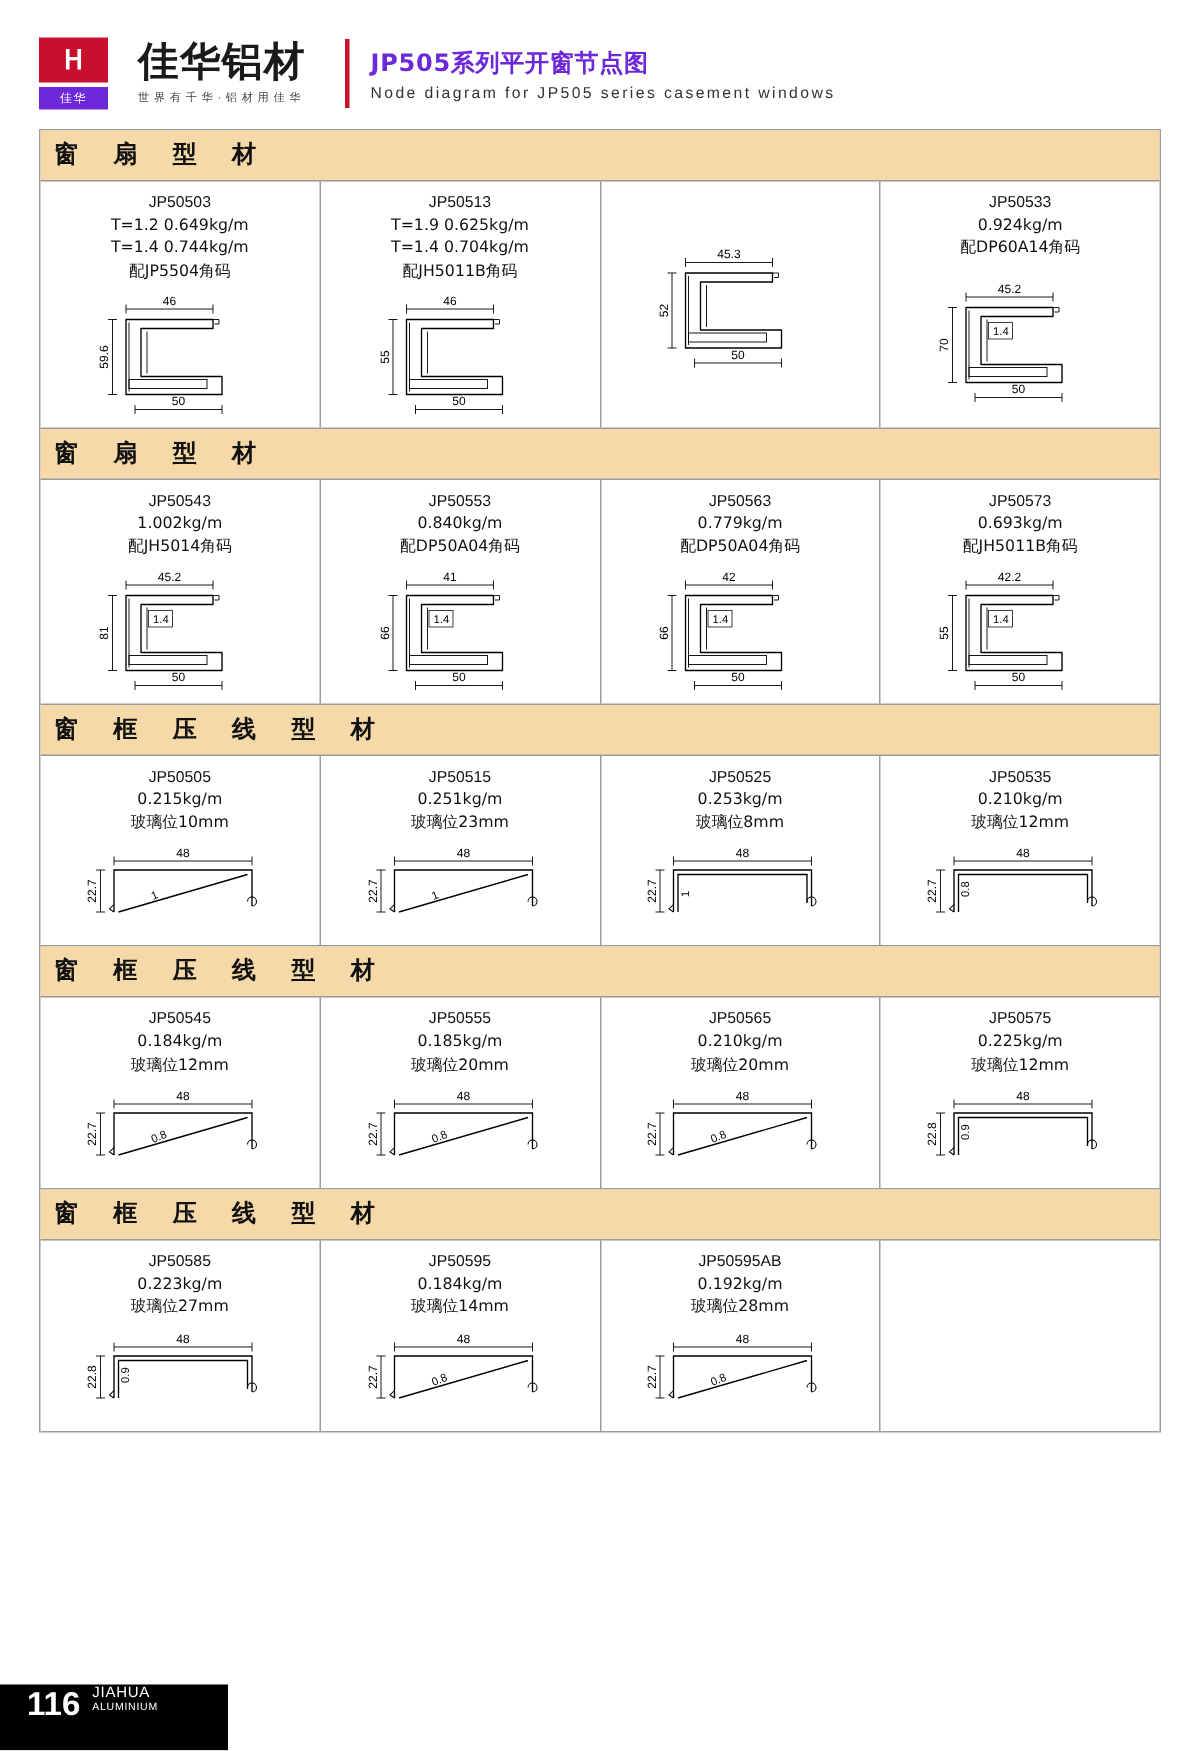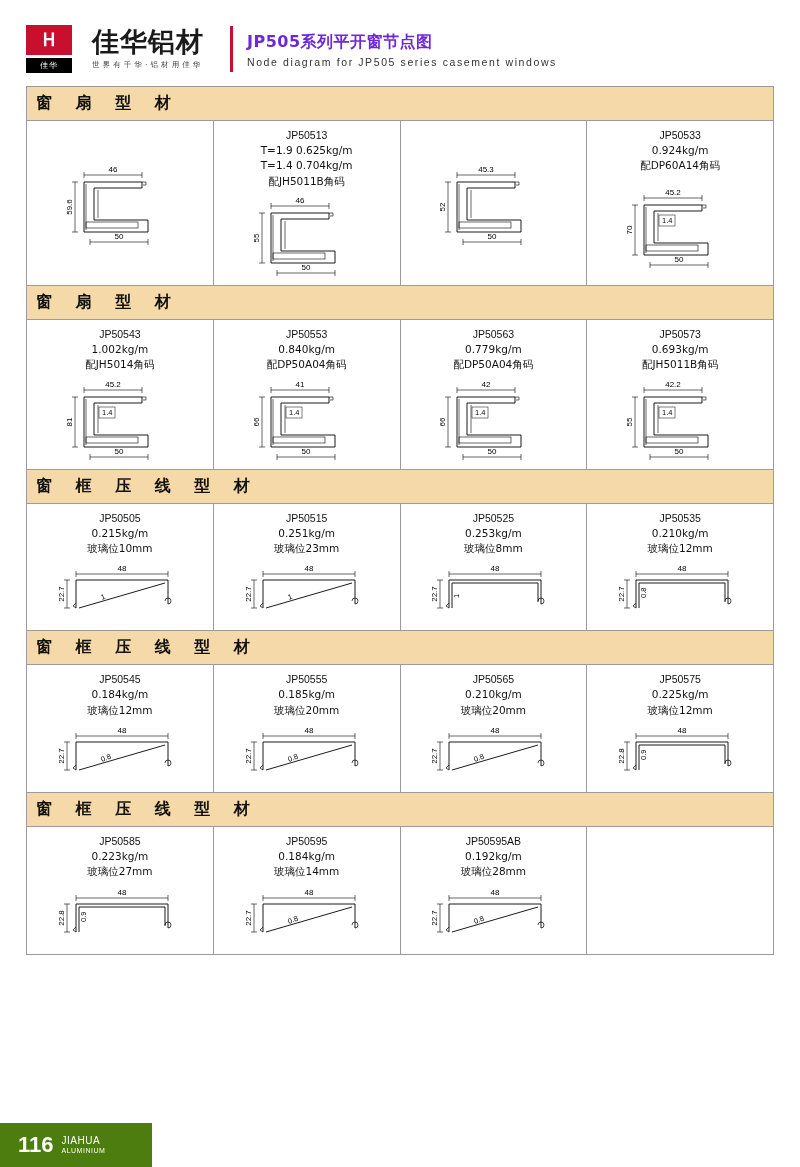--- a/index.html
+++ b/index.html
@@ -38,21 +38,21 @@
     position: absolute; top: 0; left: 0;
     width: 46px; height: 30px;
     background: #c8102e;
     display: flex; align-items: center; justify-content: center;
     color: #fff; font-weight: bold; font-size: 19px;
     font-family: "Liberation Serif", serif;
   }
   .logo-mark .lm-bot {
     position: absolute; bottom: 0; left: 0;
     width: 46px; height: 15px;
-    background: #000000;
+    background: #6d28d9;
     display: flex; align-items: center; justify-content: center;
     color: #fff; font-size: 8px; letter-spacing: 1px;
   }
   .logo-text {
     margin-left: 20px;
   }
   .logo-cn {
     font-size: 27px;
     font-weight: bold;
     color: #1a1a1a;
@@ -143,24 +143,23 @@
   .footer {
     position: absolute;
     left: 0; bottom: 0;
     width: 800px;
     height: 44px;
     display: flex;
     align-items: stretch;
   }
   .foot-left {
     width: 152px;
-    background: #4d7c0f;
+    background: #000000;
     color: #fff;
     display: flex;
-    align-items: center;
     padding-left: 18px;
   }
   .foot-num {
     font-size: 22px;
     font-weight: bold;
     margin-right: 8px;
     font-family: "Liberation Sans", sans-serif;
   }
   .foot-brand { line-height: 1.15; }
   .foot-brand .b1 { font-size: 10px; letter-spacing: 0.5px; }
@@ -198,20 +197,26 @@
     <div class="title-block">
       <div class="title-cn">JP505系列平开窗节点图</div>
       <div class="title-en">Node  diagram  for  JP505  series  casement  windows</div>
     </div>
   </div>
 
   <div class="sheet" id="sheet">
       <div class="band">窗 扇 型 材</div>
       <div class="row">
         <div class="cell">
+          <div class="spec">
+            <div class="code">JP50503</div>
+            <div>T=1.2   0.649kg/m</div>
+            <div>T=1.4   0.744kg/m</div>
+            <div>配JP5504角码</div>
+          </div>
           <div class="fig">
             <svg width="160" height="88" viewBox="0 0 160 88">
               <path d="M 44 22 L 102 22 L 102 28 L 54 28
             L 54 60 L 108 60 L 108 72 L 44 72 Z" fill="none" stroke="#000" stroke-width="0.9" stroke-linejoin="round"></path>
               <rect x="46" y="62" width="52" height="6" fill="none" stroke="#000" stroke-width="0.6"></rect>
               <line x1="46" y1="24" x2="46" y2="70" stroke="#000" stroke-width="0.6"></line>
               <line x1="58" y1="30" x2="58" y2="58" stroke="#000" stroke-width="0.6"></line>
               <path d="M 102 22 l 4 0 l 0 3 l -3 0" fill="none" stroke="#000" stroke-width="0.6"></path>
               <line x1="44" y1="15" x2="102" y2="15" stroke="#000" stroke-width="0.6"></line>
           <line x1="44" y1="12" x2="44" y2="18" stroke="#000" stroke-width="0.6"></line>

